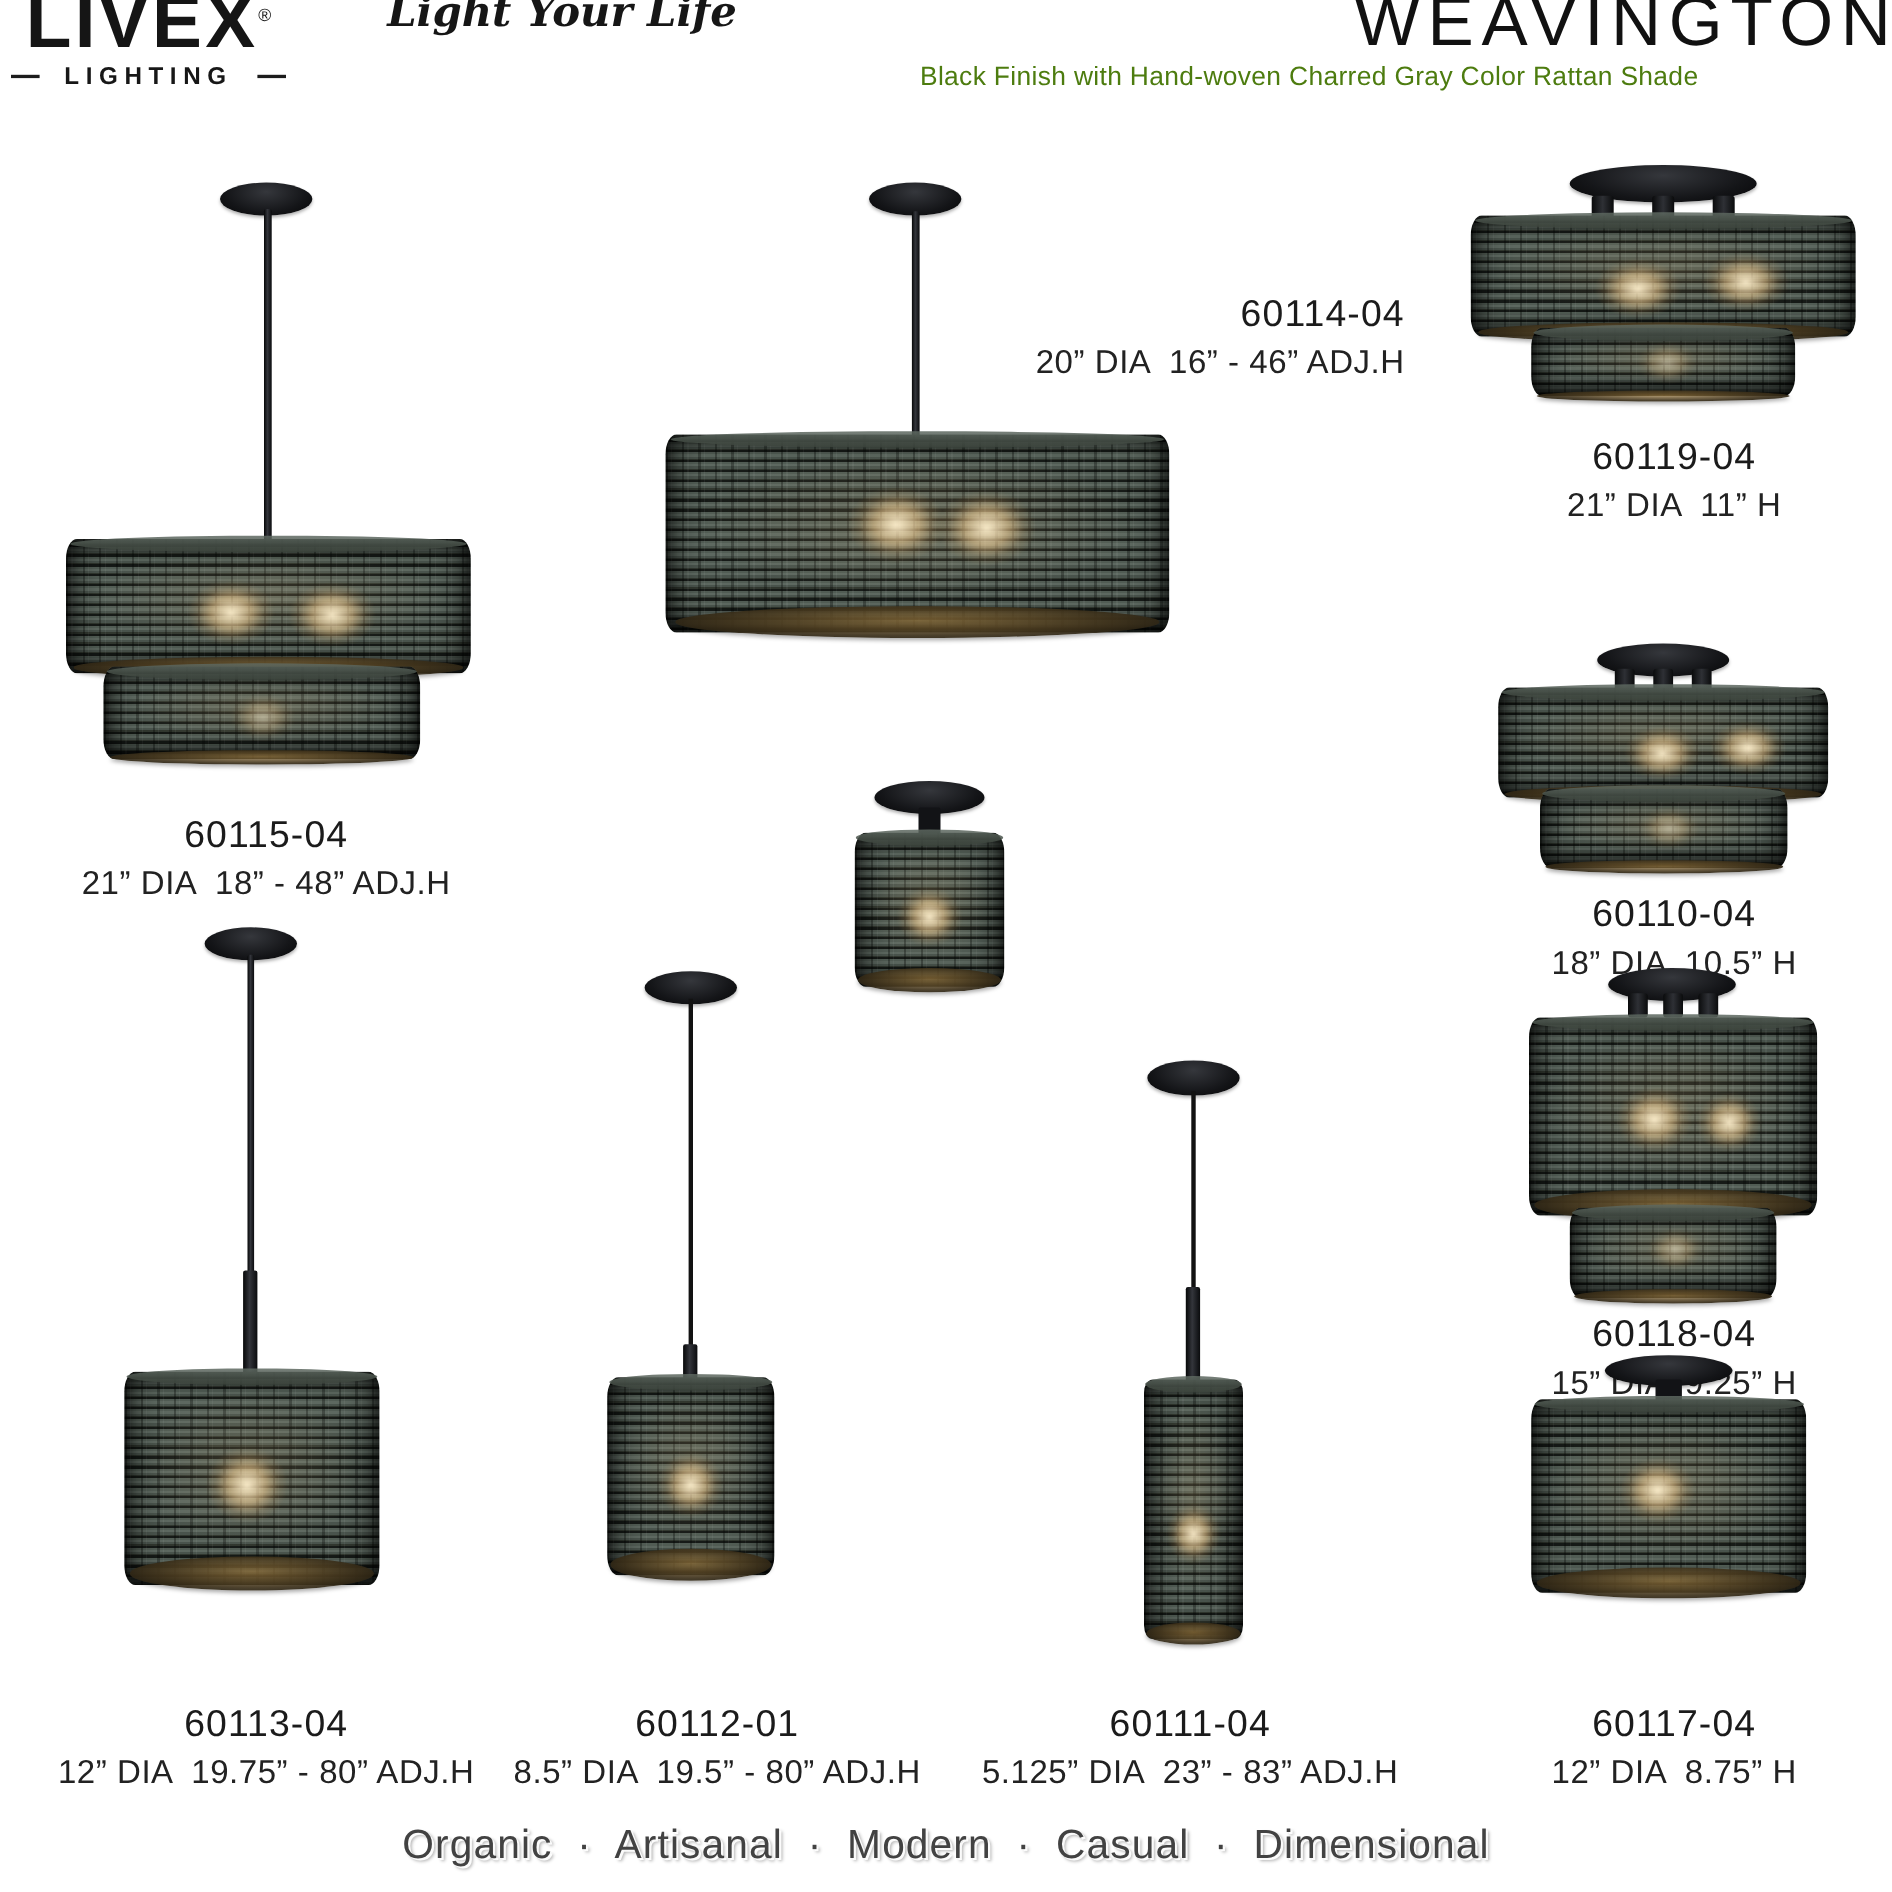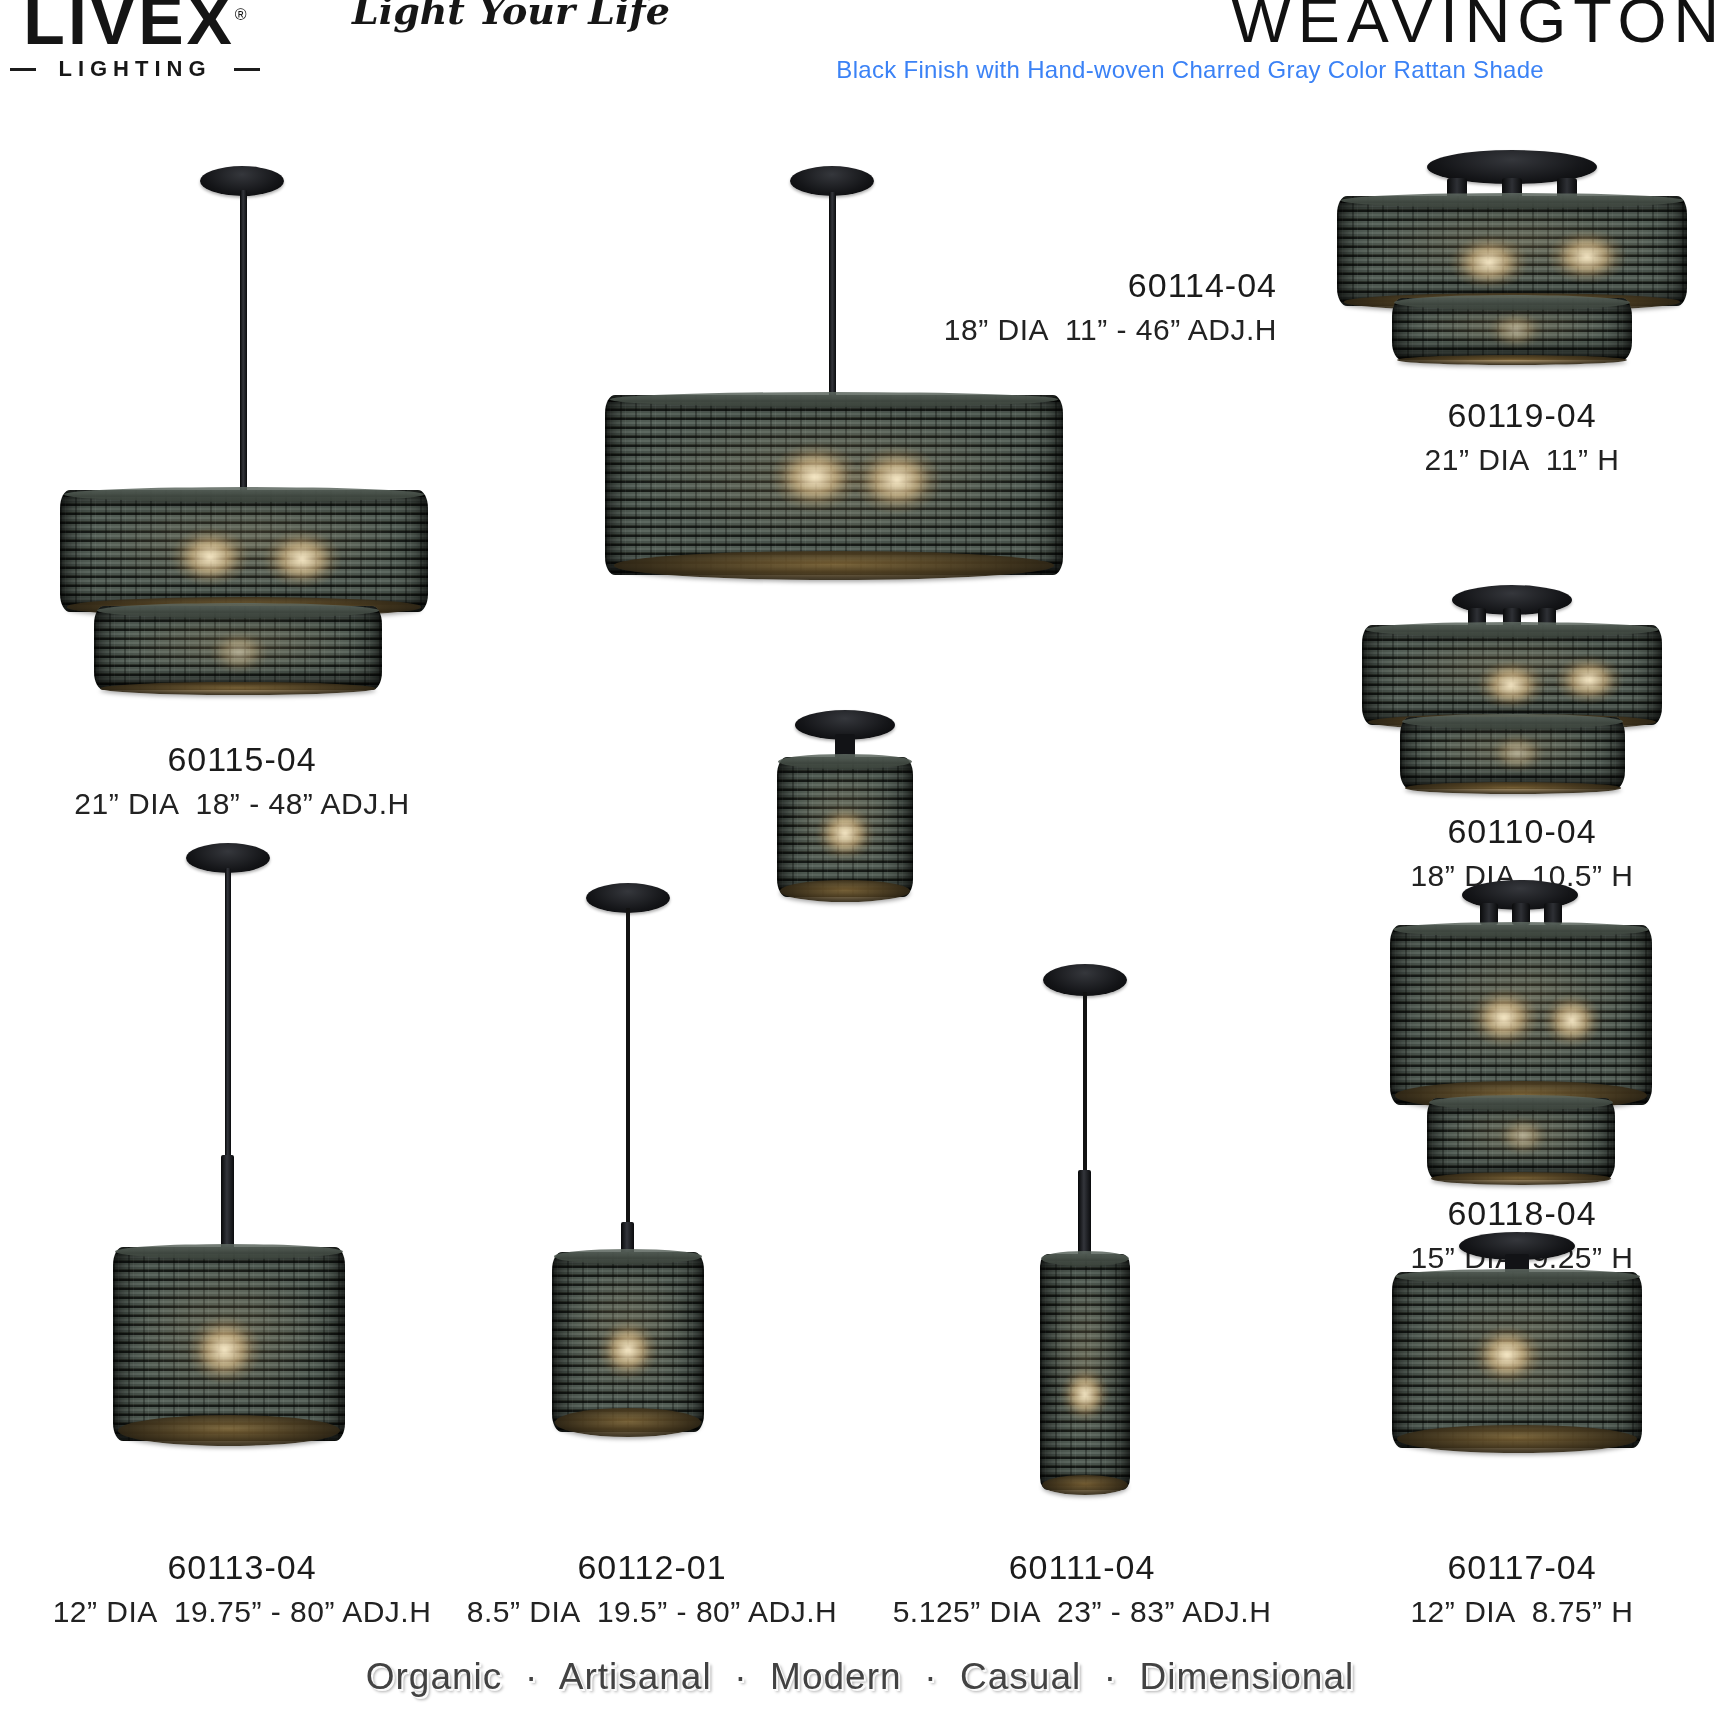--- a/index.html
+++ b/index.html
@@ -11,21 +11,21 @@
   .logo{position:absolute;left:10px;top:-14px;width:250px;text-align:center;}
   .logo-name{font-size:68px;font-weight:800;letter-spacing:3px;line-height:1;color:#151515;white-space:nowrap;}
   .logo-reg{font-size:16px;font-weight:400;vertical-align:super;letter-spacing:0;}
   .logo-sub{display:flex;align-items:center;justify-content:center;gap:22px;margin-top:2px;}
   .logo-line{height:3px;width:52px;background:#1c1c1c;}
   .logo-sub-text{font-size:22px;font-weight:700;letter-spacing:6px;color:#171717;}
   .script-tag{position:absolute;left:352px;top:-12px;font-family:"DejaVu Serif",serif;
     font-style:italic;font-weight:700;font-size:38px;color:#161616;}
   .collection{position:absolute;right:-6px;top:-16px;font-size:63px;font-weight:200;
     letter-spacing:7px;color:#111;white-space:nowrap;}
-  .subtitle{position:absolute;right:176px;top:56px;font-size:24px;font-weight:300;color:#3b82f6;letter-spacing:.3px;}
+  .subtitle{position:absolute;right:176px;top:56px;font-size:24px;font-weight:300;color:#4d7c0f;letter-spacing:.3px;}
   
   .fixture{position:absolute;inset:0;pointer-events:none;}
   .canopy{position:absolute;border-radius:50%;
     background:radial-gradient(ellipse at 50% 28%,#35373c,#141518 62%,#050506 100%);
     box-shadow:0 2px 3px rgba(0,0,0,.30);}
   .nub{position:absolute;background:#121316;border-radius:2px;}
   .rod{position:absolute;background:linear-gradient(90deg,#060708,#33353b 45%,#0a0b0d);border-radius:2px;}
   .cord{position:absolute;background:#121212;}
   .post{position:absolute;background:linear-gradient(90deg,#0a0b0c,#2e3035,#0a0b0c);border-radius:3px;}
   .drum{position:absolute;border-radius:10px/18px;background-color:#49534c;
@@ -93,21 +93,21 @@
   <div class="fixture">
     <div class="canopy" style="left:790px;top:166px;width:84px;height:30px"></div>
     <div class="rod" style="left:829px;top:192px;width:7px;height:205px"></div>
     <div class="drum" style="left:605px;top:395px;width:458px;height:180px">
       <div class="glow" style="left:36%;top:26%;width:90px;height:70px"></div>
       <div class="glow" style="left:54%;top:28%;width:90px;height:70px"></div>
     </div>
   </div>
   <div class="plabel leftal" style="left:877px;top:266px;width:400px">
     <div class="model">60114-04</div>
-    <div class="dims">18” DIA  11” - 46” ADJ.H</div>
+    <div class="dims">20” DIA  16” - 46” ADJ.H</div>
   </div>
 
   <div class="fixture">
     <div class="canopy" style="left:1427px;top:150px;width:170px;height:34px"></div>
     <div class="post" style="left:1447px;top:178px;width:20px;height:24px"></div>
     <div class="post" style="left:1502px;top:178px;width:20px;height:24px"></div>
     <div class="post" style="left:1557px;top:178px;width:20px;height:24px"></div>
     <div class="drum" style="left:1337px;top:196px;width:350px;height:110px">
       <div class="glow" style="left:32%;top:35%;width:80px;height:55px"></div>
       <div class="glow" style="left:60%;top:30%;width:80px;height:55px"></div>

